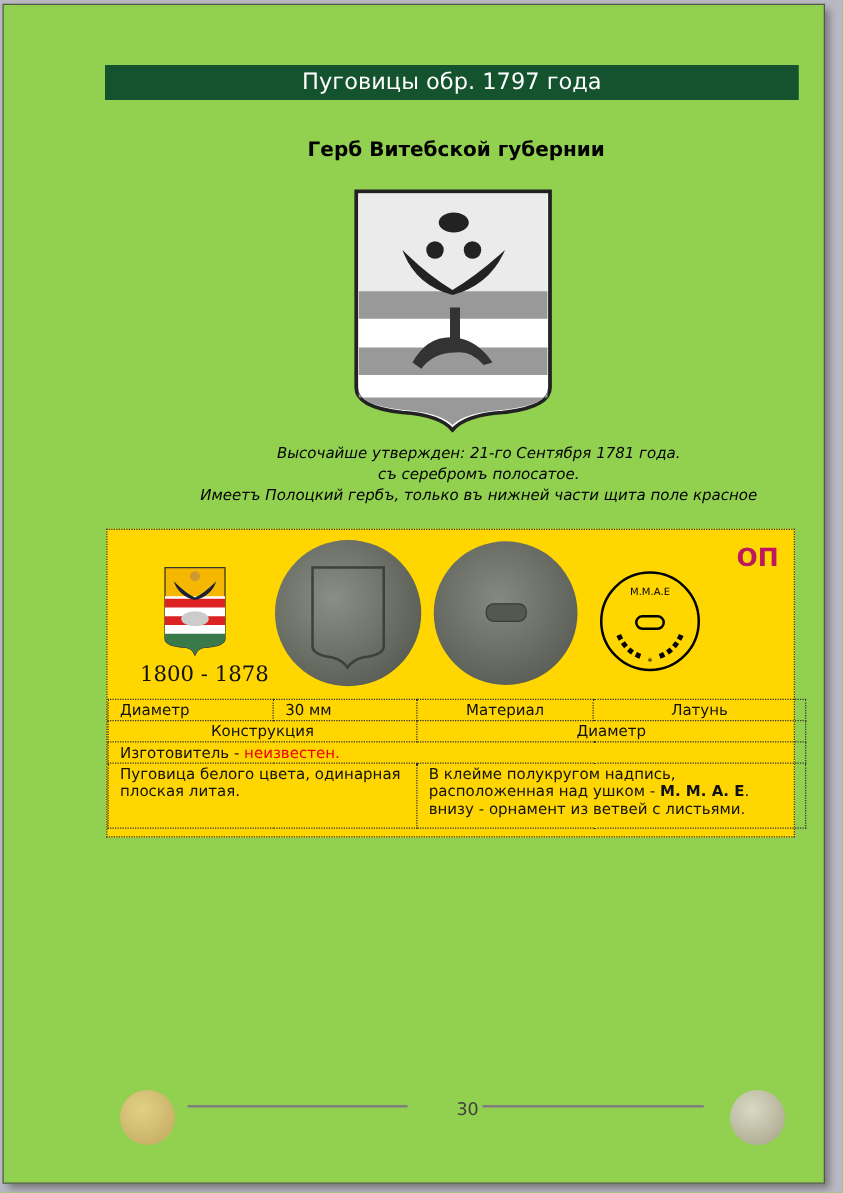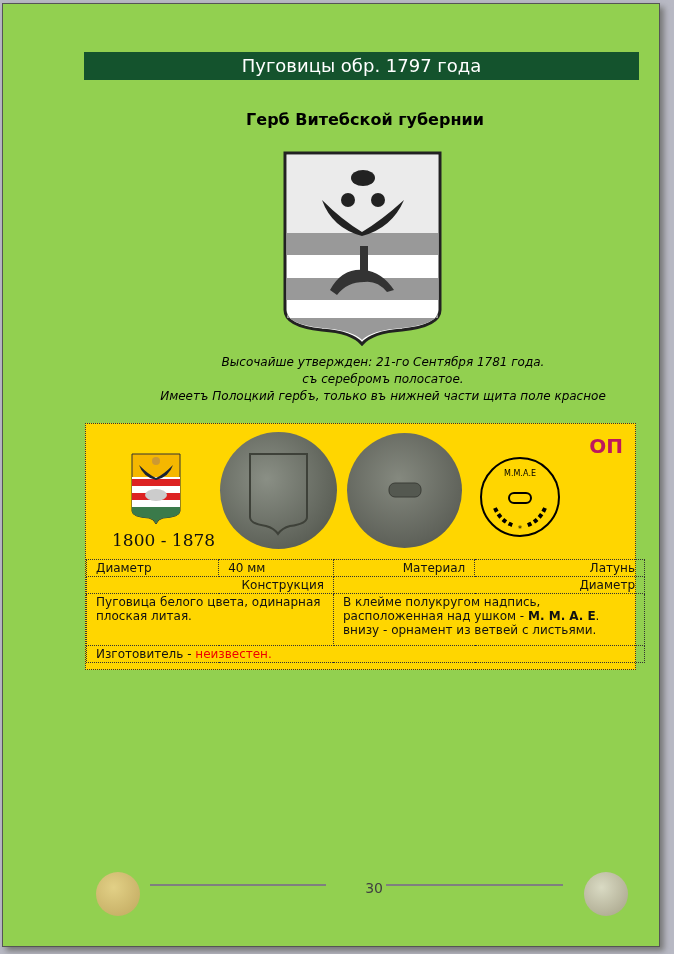--- a/index.html
+++ b/index.html
@@ -12,21 +12,21 @@
   .card { position:absolute; left:82px; top:419px; width:549px; height:245px; background:#ffd600; border:1px dotted #333; }
   .small-coat { position:absolute; left:45px; top:29px; width:50px; height:72px; }
   .years { position:absolute; left:26px; top:106px; font-family:"DejaVu Serif", serif; font-size:17px; color:#111; }
   .coin { position:absolute; border-radius:50%; }
   .coin1 { left:134px; top:8px; width:117px; height:117px; background:radial-gradient(circle at 40% 40%, #8a8f85, #5e6259 70%, #4a4d45); }
   .coin2 { left:261px; top:9px; width:115px; height:115px; background:radial-gradient(circle at 45% 40%, #85897f, #5f625a 70%, #4a4c45); }
   .stamp { position:absolute; left:393px; top:32px; width:82px; height:82px; }
   .op { position:absolute; right:12px; top:10px; font-size:20px; font-weight:bold; color:#be185d; }
   table.spec { position:absolute; left:0; top:135px; width:559px; border-collapse:collapse; font-size:12px; color:#111; }
   table.spec td { border:1px dotted #333; padding:1px 9px; vertical-align:top; }
-  .center { text-align:right; }
+  .center { text-align:center; }
   .red { color:#e00; }
   .bold { font-weight:bold; }
   .footer-line { position:absolute; top:880px; height:2px; background:#7f7f7f; }
   .page-num { position:absolute; left:340px; top:876px; width:40px; text-align:right; font-size:14px; color:#404040; }
   .footer-coin { position:absolute; width:44px; height:44px; border-radius:50%; opacity:0.85; }
 </style>
 </head>
 <body>
 
 <div class="page">
@@ -90,34 +90,34 @@
     <table class="spec">
       <colgroup>
           <col style="width:130px">
           <col style="width:113px">
           <col style="width:139px">
           <col style="width:167px">
         </colgroup>
       <tbody>
           <tr>
         <td>Диаметр</td>
-        <td>40 мм</td>
+        <td>30 мм</td>
         <td class="center">Материал</td>
         <td class="center">Латунь</td>
       </tr>
       <tr>
         <td colspan="2" class="center">Конструкция</td>
         <td colspan="2" class="center">Диаметр</td>
       </tr>
+      <tr>
+        <td colspan="4"><span>Изготовитель - </span><span class="red">неизвестен.</span></td>
+      </tr>
       <tr style="height:52px">
         <td colspan="2">Пуговица белого цвета, одинарная плоская литая.</td>
         <td colspan="2"><span>В клейме полукругом надпись, расположенная над ушком - </span><span class="bold">М. М. А. Е</span><span>.</span><br><span>внизу - орнамент из ветвей с листьями.</span></td>
-      </tr>
-      <tr>
-        <td colspan="4"><span>Изготовитель - </span><span class="red">неизвестен.</span></td>
       </tr>
     </tbody>
       </table>
   </div>
 
   <div class="footer-coin" style="left:93px; top:868px; background:radial-gradient(circle at 40% 35%, #f0d090, #c8a060);"></div>
   <div class="footer-line" style="left:147px; width:176px;"></div>
   <div class="page-num">30</div>
   <div class="footer-line" style="left:383px; width:177px;"></div>
   <div class="footer-coin" style="left:581px; top:868px; background:radial-gradient(circle at 40% 35%, #e6dcd8, #a89890);"></div>

